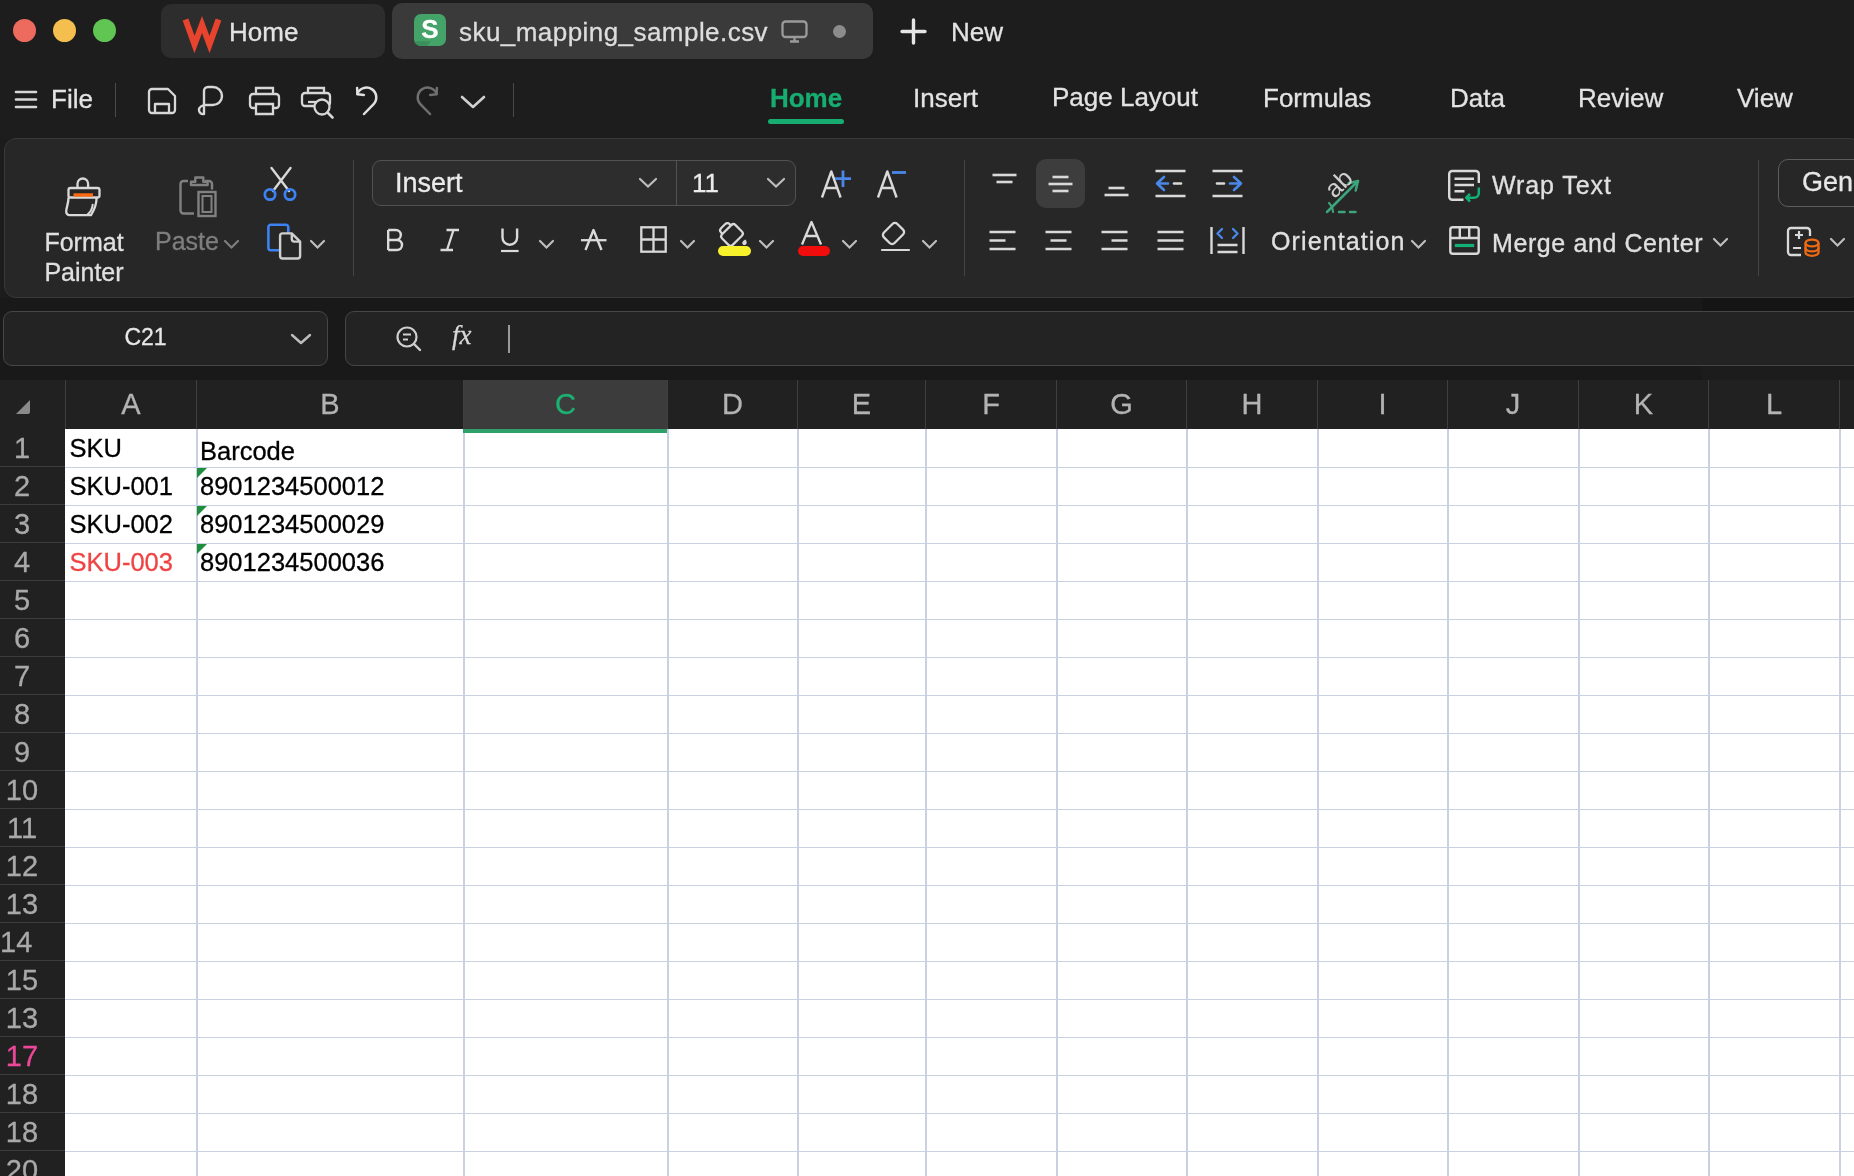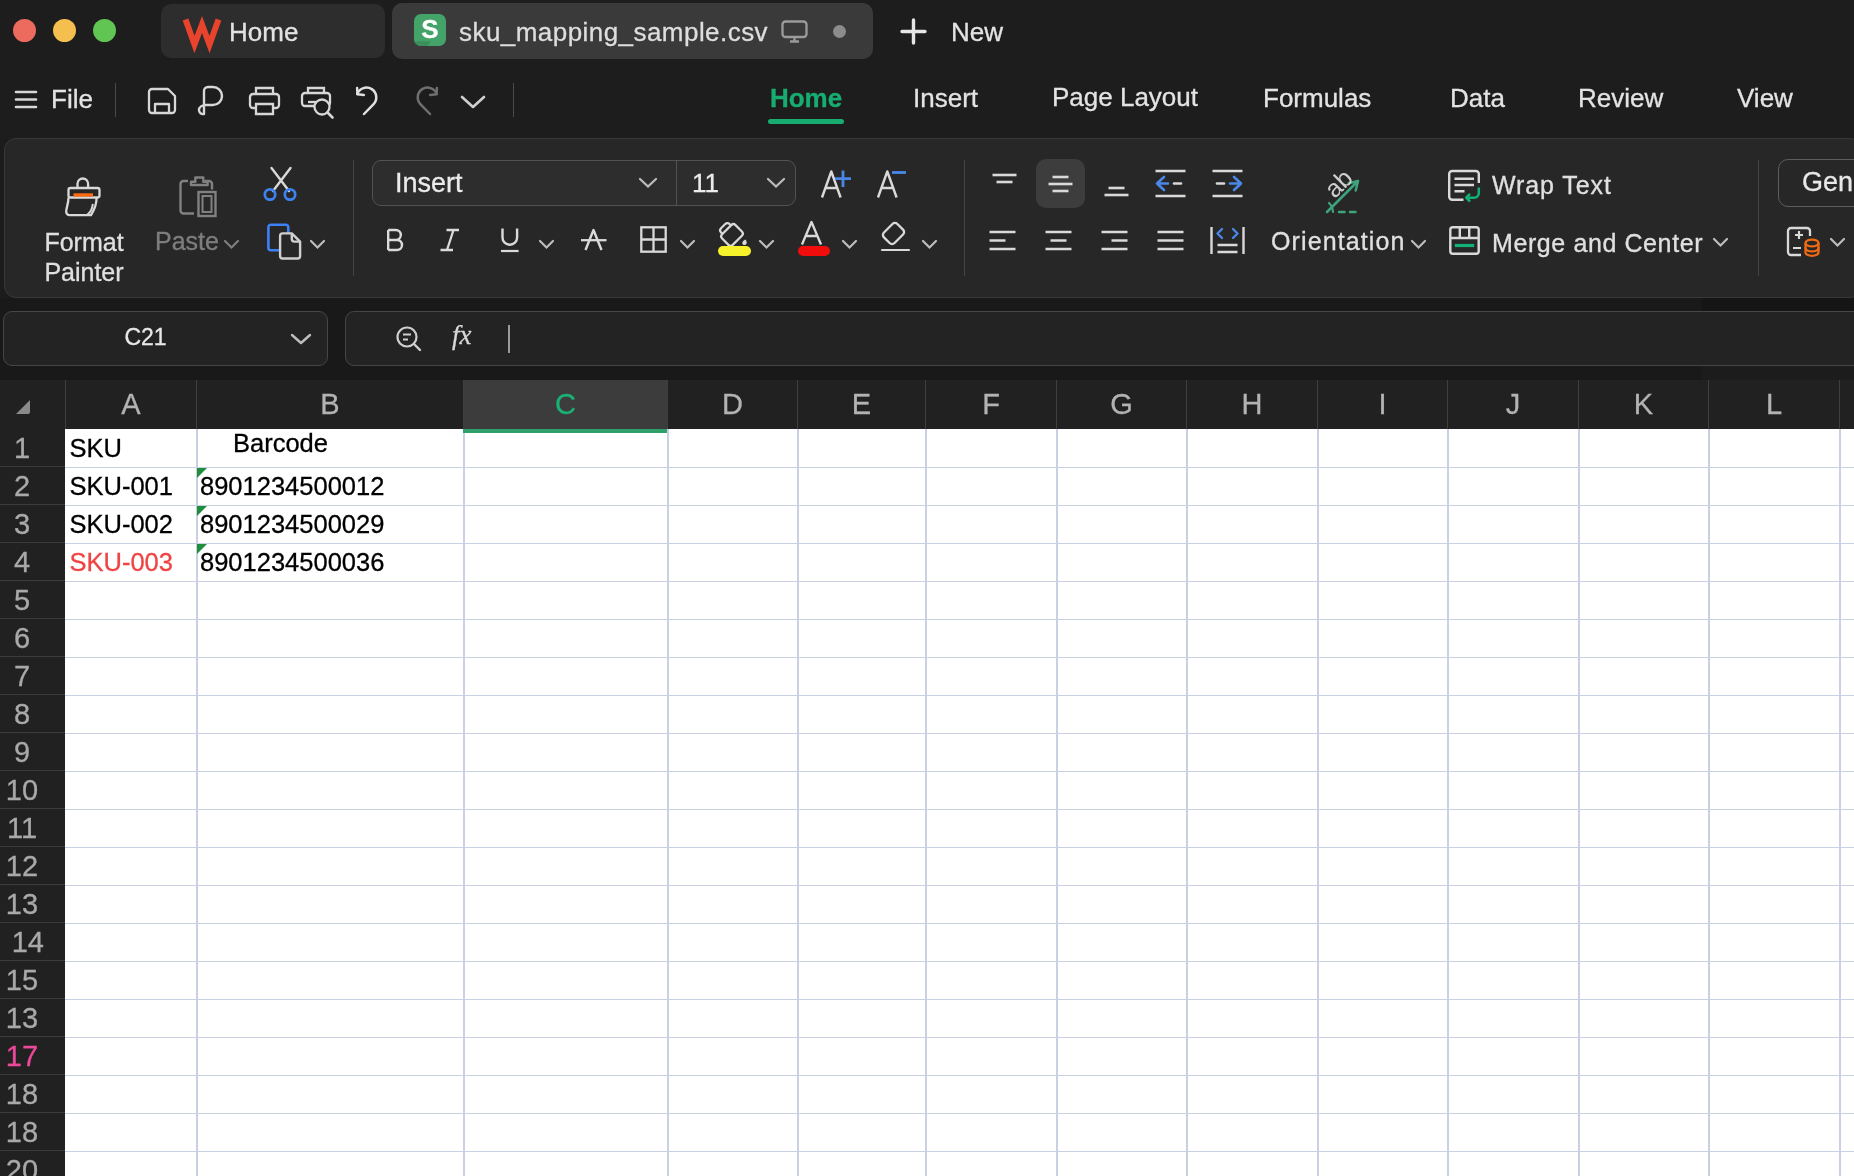--- a/index.html
+++ b/index.html
@@ -377,21 +377,21 @@
       <div class="abs" style="left:0;top:352.5px;width:44px;height:38px;color:#a9a9a9;font-size:29px;text-align:center;line-height:38px;">9</div>
       <div class="abs" style="left:0;top:389.5px;width:65px;height:1.5px;background:#3c3c3c;"></div>
       <div class="abs" style="left:0;top:390.5px;width:44px;height:38px;color:#a9a9a9;font-size:29px;text-align:center;line-height:38px;">10</div>
       <div class="abs" style="left:0;top:427.5px;width:65px;height:1.5px;background:#3c3c3c;"></div>
       <div class="abs" style="left:0;top:428.5px;width:44px;height:38px;color:#a9a9a9;font-size:29px;text-align:center;line-height:38px;">11</div>
       <div class="abs" style="left:0;top:465.5px;width:65px;height:1.5px;background:#3c3c3c;"></div>
       <div class="abs" style="left:0;top:466.5px;width:44px;height:38px;color:#a9a9a9;font-size:29px;text-align:center;line-height:38px;">12</div>
       <div class="abs" style="left:0;top:503.5px;width:65px;height:1.5px;background:#3c3c3c;"></div>
       <div class="abs" style="left:0;top:504.5px;width:44px;height:38px;color:#a9a9a9;font-size:29px;text-align:center;line-height:38px;">13</div>
       <div class="abs" style="left:0;top:541.5px;width:65px;height:1.5px;background:#3c3c3c;"></div>
-      <div class="abs" style="left:0;top:542.5px;width:44px;height:38px;color:#a9a9a9;font-size:29px;text-align:right;line-height:38px;">14</div>
+      <div class="abs" style="left:0;top:542.5px;width:44px;height:38px;color:#a9a9a9;font-size:29px;text-align:left;line-height:38px;">14</div>
       <div class="abs" style="left:0;top:579.5px;width:65px;height:1.5px;background:#3c3c3c;"></div>
       <div class="abs" style="left:0;top:580.5px;width:44px;height:38px;color:#a9a9a9;font-size:29px;text-align:center;line-height:38px;">15</div>
       <div class="abs" style="left:0;top:617.5px;width:65px;height:1.5px;background:#3c3c3c;"></div>
       <div class="abs" style="left:0;top:618.5px;width:44px;height:38px;color:#a9a9a9;font-size:29px;text-align:center;line-height:38px;">13</div>
       <div class="abs" style="left:0;top:655.5px;width:65px;height:1.5px;background:#3c3c3c;"></div>
       <div class="abs" style="left:0;top:656.5px;width:44px;height:38px;color:#ec4899;font-size:29px;text-align:center;line-height:38px;">17</div>
       <div class="abs" style="left:0;top:693.5px;width:65px;height:1.5px;background:#3c3c3c;"></div>
       <div class="abs" style="left:0;top:694.5px;width:44px;height:38px;color:#a9a9a9;font-size:29px;text-align:center;line-height:38px;">18</div>
       <div class="abs" style="left:0;top:731.5px;width:65px;height:1.5px;background:#3c3c3c;"></div>
       <div class="abs" style="left:0;top:732.5px;width:44px;height:38px;color:#a9a9a9;font-size:29px;text-align:center;line-height:38px;">18</div>
@@ -428,21 +428,21 @@
       <div class="abs" style="left:65px;top:618.5px;width:1789px;height:1.5px;background:#c9d0e1;"></div>
       <div class="abs" style="left:65px;top:656.5px;width:1789px;height:1.5px;background:#c9d0e1;"></div>
       <div class="abs" style="left:65px;top:694.5px;width:1789px;height:1.5px;background:#c9d0e1;"></div>
       <div class="abs" style="left:65px;top:732.5px;width:1789px;height:1.5px;background:#c9d0e1;"></div>
       <div class="abs" style="left:65px;top:770.5px;width:1789px;height:1.5px;background:#c9d0e1;"></div>
     </div>
 
   <div class="abs" style="left:463px;top:48.5px;width:204px;height:4px;background:#2fa06a;"></div>
   <div id="cells">
       <div class="abs" style="left:69.5px;top:48.5px;height:38px;line-height:39px;font-size:25.5px;color:#000;">SKU</div>
-      <div class="abs" style="left:200px;top:44px;height:38px;line-height:39px;font-size:25.5px;color:#000;margin-left:33px;">Barcode</div>
+      <div class="abs" style="left:200px;top:52px;height:38px;line-height:39px;font-size:25.5px;color:#000;">Barcode</div>
       <div class="abs" style="left:69.5px;top:86.5px;height:38px;line-height:39px;font-size:25.5px;color:#000;">SKU-001</div>
       <div class="abs" style="left:200px;top:86.5px;height:38px;line-height:39px;font-size:25.5px;color:#000;">8901234500012</div>
       <svg class="abs" style="left:196.5px;top:88px;" width="10" height="10" viewBox="0 0 10 10">
         <path d="M0 0 H10 L0 10 Z" fill="#1e8e3e"></path>
       </svg>
       <div class="abs" style="left:69.5px;top:124.5px;height:38px;line-height:39px;font-size:25.5px;color:#000;">SKU-002</div>
       <div class="abs" style="left:200px;top:124.5px;height:38px;line-height:39px;font-size:25.5px;color:#000;">8901234500029</div>
       <svg class="abs" style="left:196.5px;top:126px;" width="10" height="10" viewBox="0 0 10 10">
         <path d="M0 0 H10 L0 10 Z" fill="#1e8e3e"></path>
       </svg>

